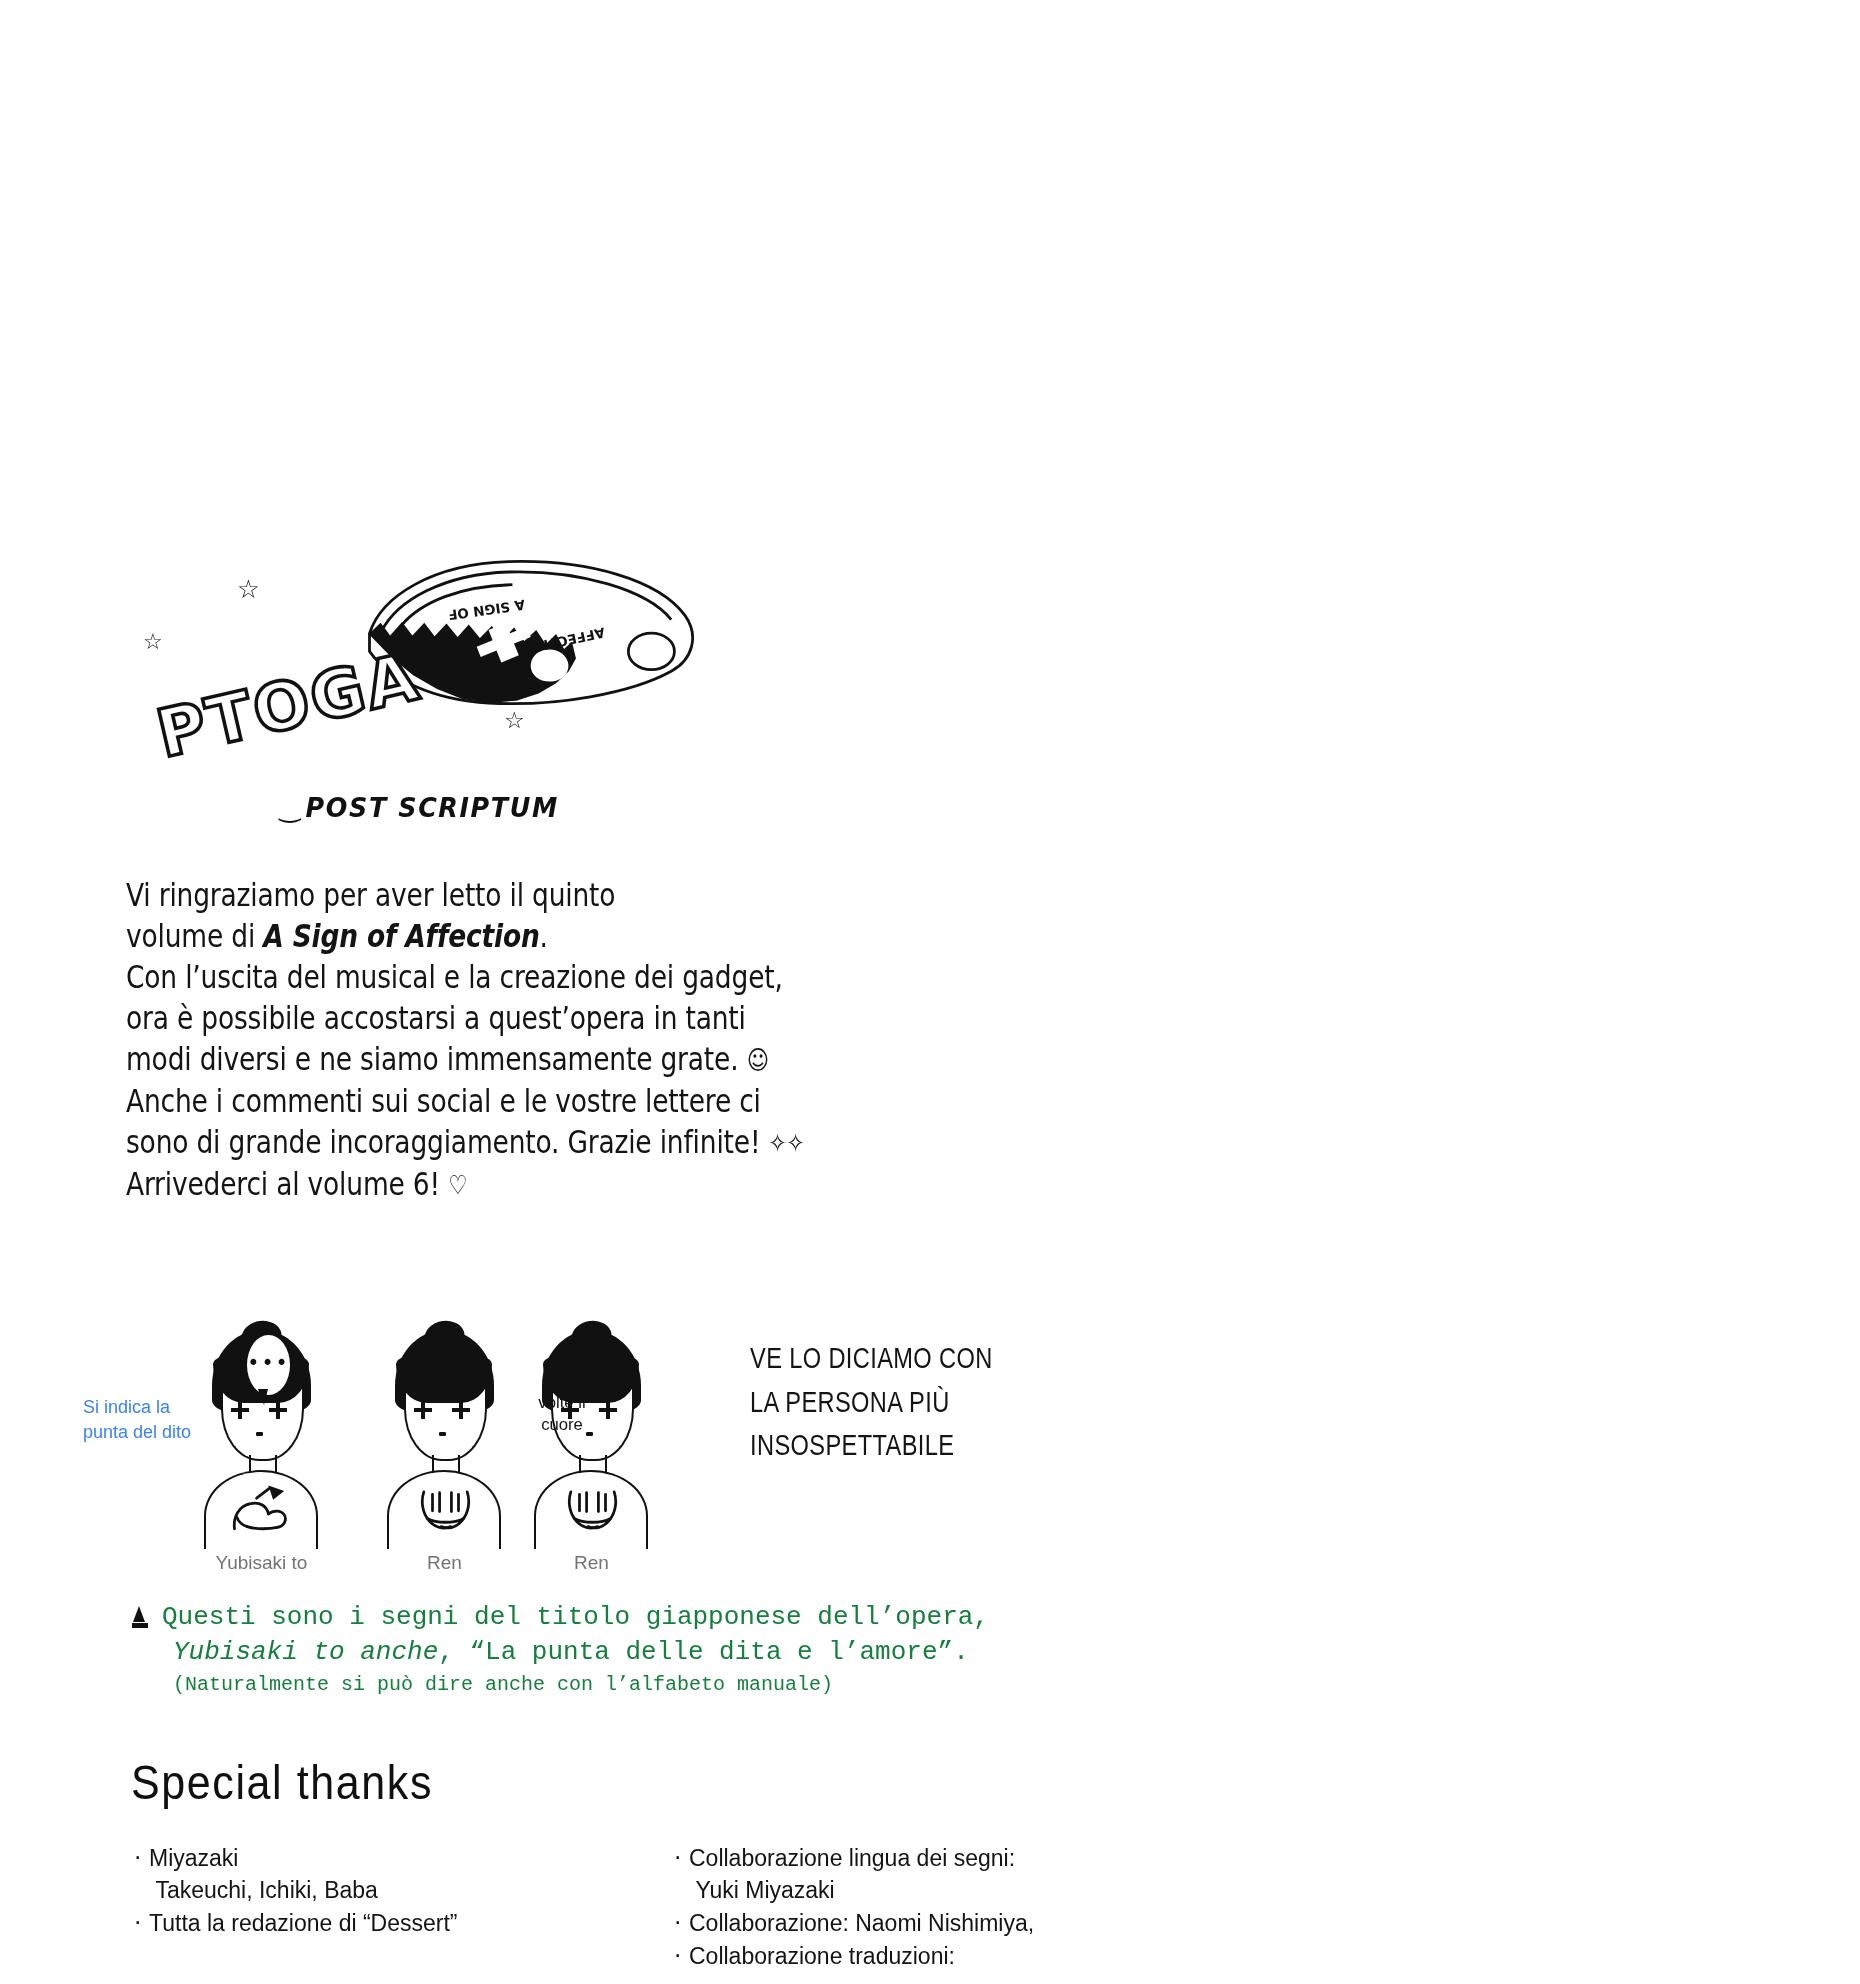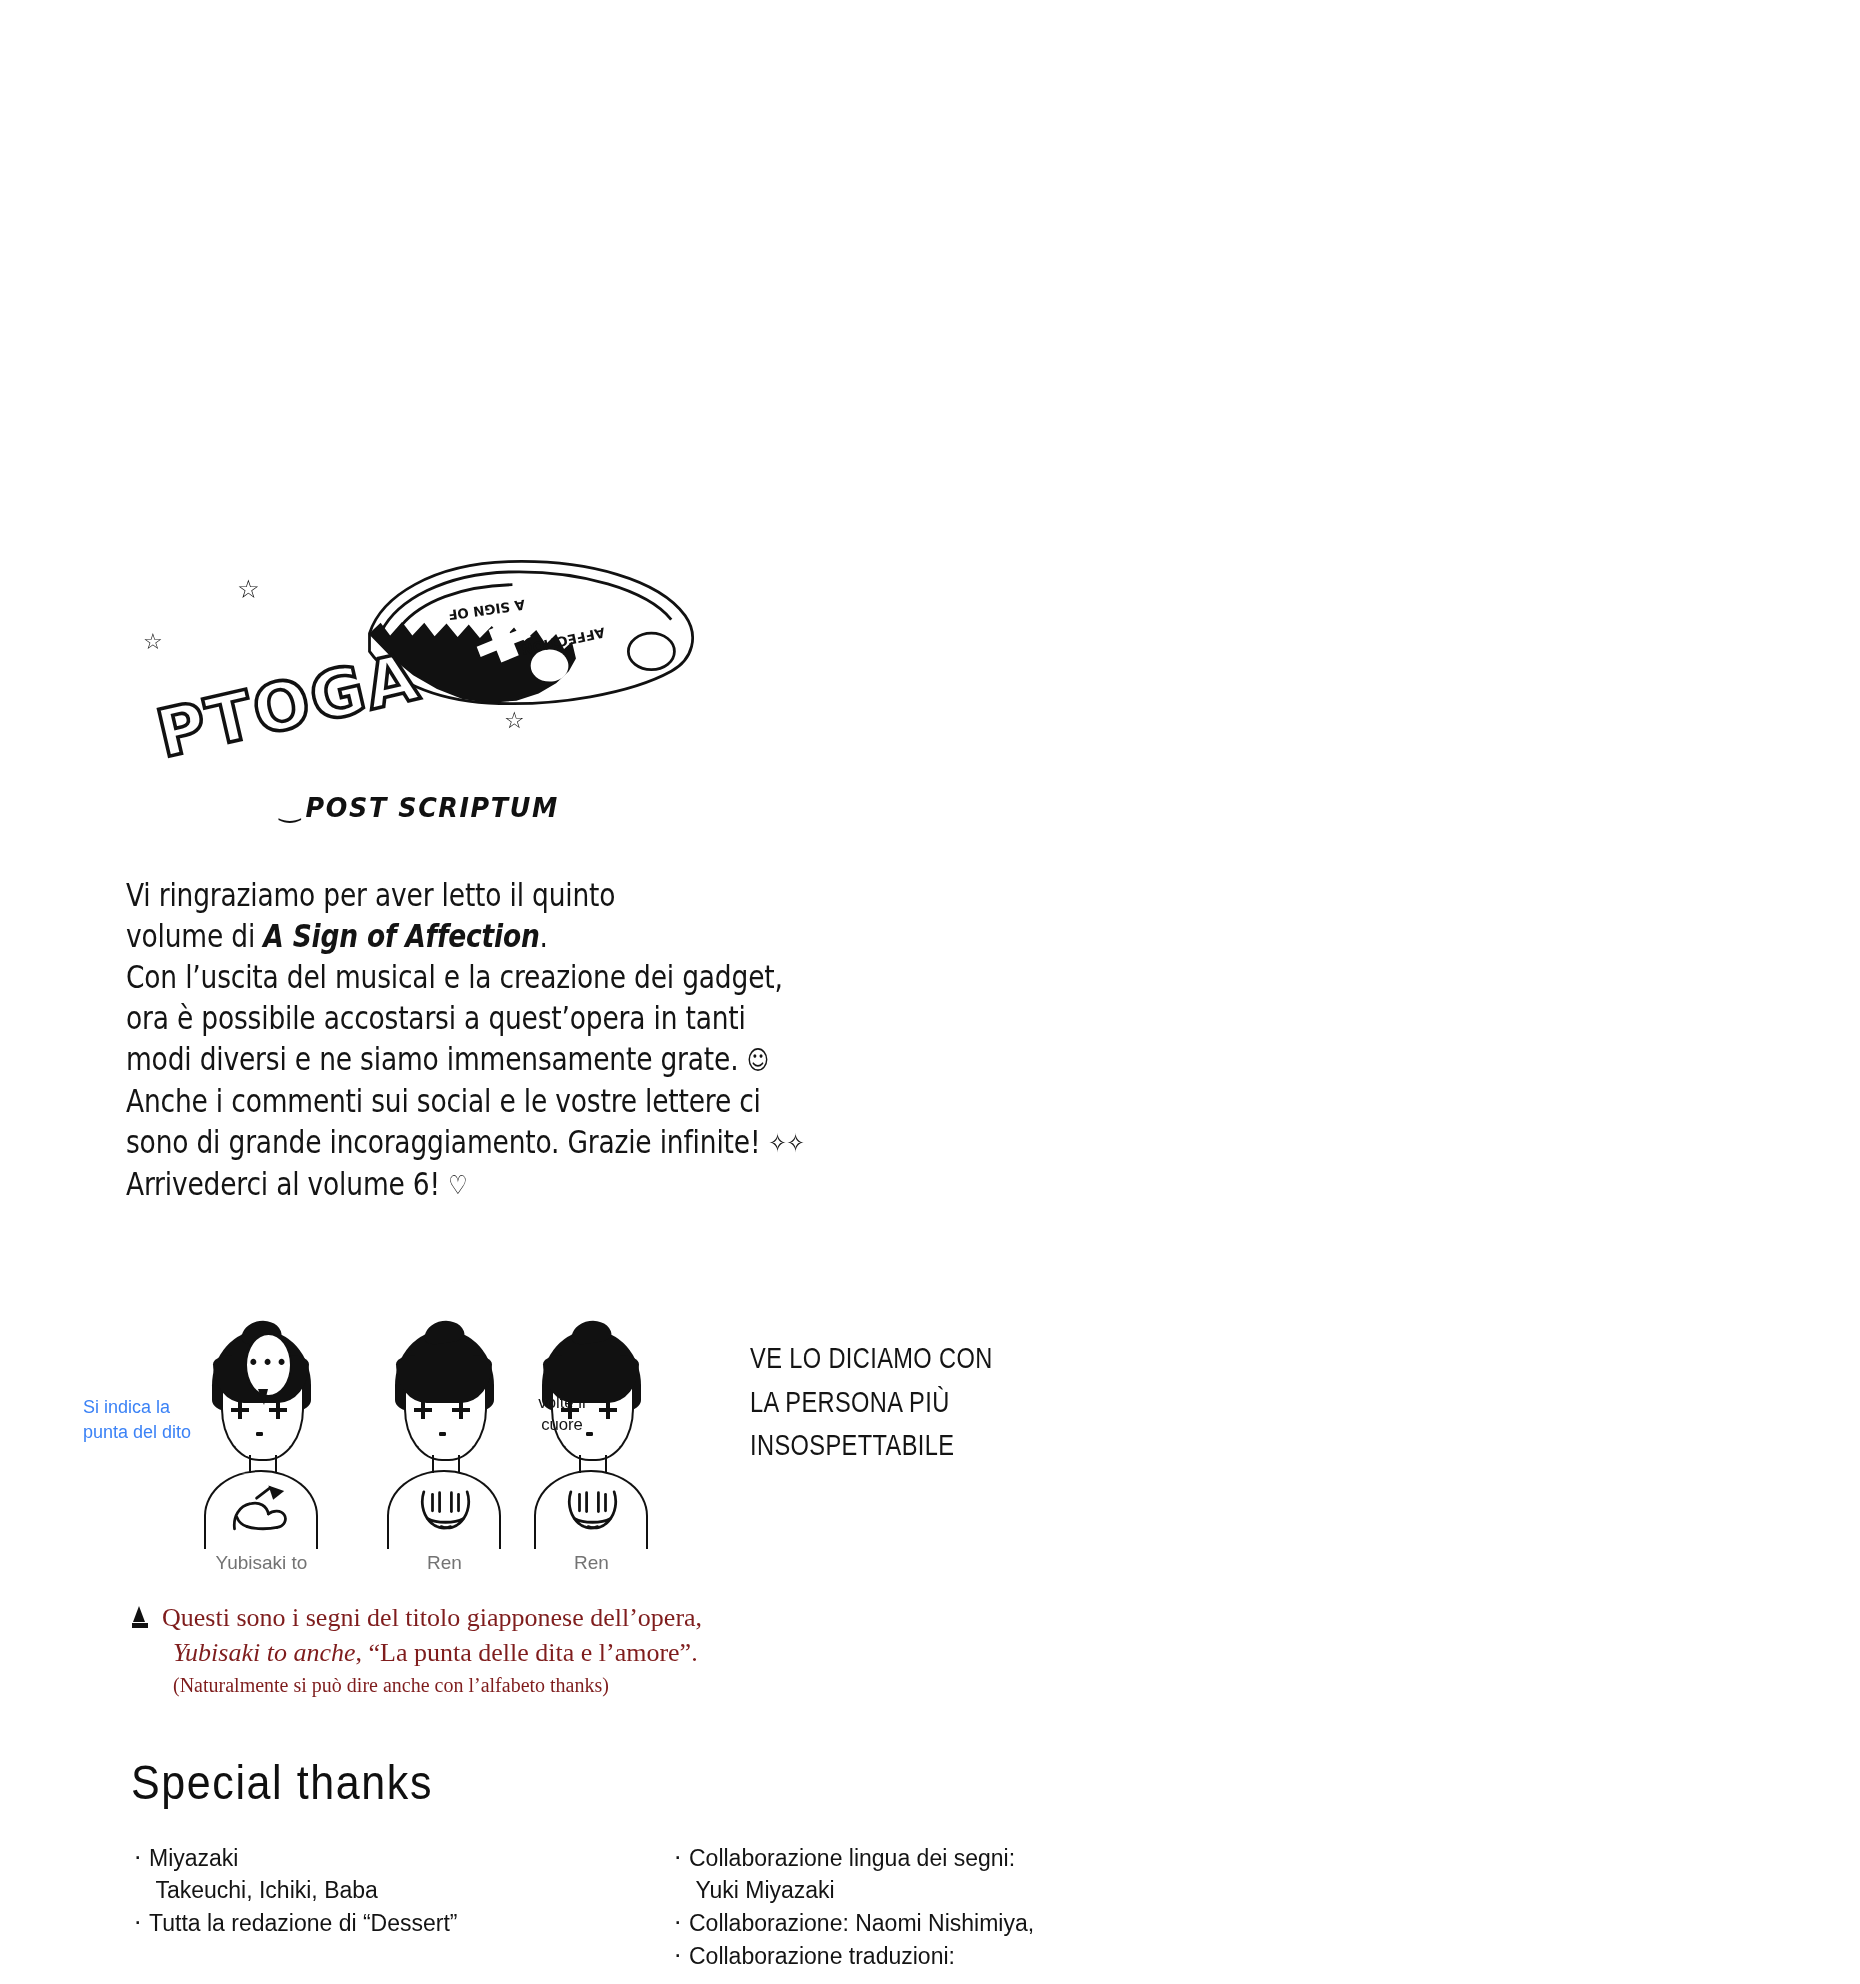--- a/index.html
+++ b/index.html
@@ -330,24 +330,24 @@
     border-bottom: 16px solid #111;
   }
   .note-marker .bar {
     position: absolute;
     left: 0.8px; top: 17.5px;
     width: 16.7px; height: 4.8px;
     background: #111;
   }
   .note-lines {
     margin-left: 31px;
-    font-family: Liberation Serif, serif;
+    font-family: Liberation Mono, monospace;
     font-size: 26px;
     line-height: 35px;
-    color: #7f1d1d;
+    color: #15803d;
   }
   .note-lines .l2 { padding-left: 11px; }
   .note-lines .l2 .it { font-style: italic; }
   .note-lines .l3 {
     padding-left: 11px;
     font-size: 20px;
     line-height: 30px;
   }
 
   
@@ -547,21 +547,21 @@
   </div>
 
   <div class="note-block">
     <div class="note-marker">
       <span class="cap"></span>
         <span class="bar"></span>
     </div>
     <div class="note-lines">
       <div>Questi sono i segni del titolo giapponese dell’opera,</div>
       <div class="l2"><span class="it">Yubisaki to anche</span><span>, “La punta delle dita e l’amore”.</span></div>
-      <div class="l3">(Naturalmente si può dire anche con l’alfabeto thanks)</div>
+      <div class="l3">(Naturalmente si può dire anche con l’alfabeto manuale)</div>
     </div>
   </div>
 
   <div class="thanks-title">Special thanks</div>
 
   <div class="thanks-cols">
     <div class="col-left">
       <ul class="thx">
         <li><span>Miyazaki</span><span class="sub">Takeuchi, Ichiki, Baba</span></li>
         <li><span>Tutta la redazione di “Dessert”</span></li>

